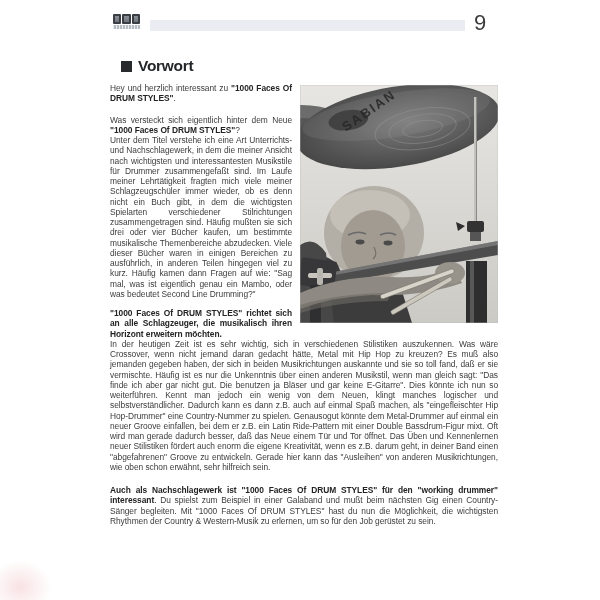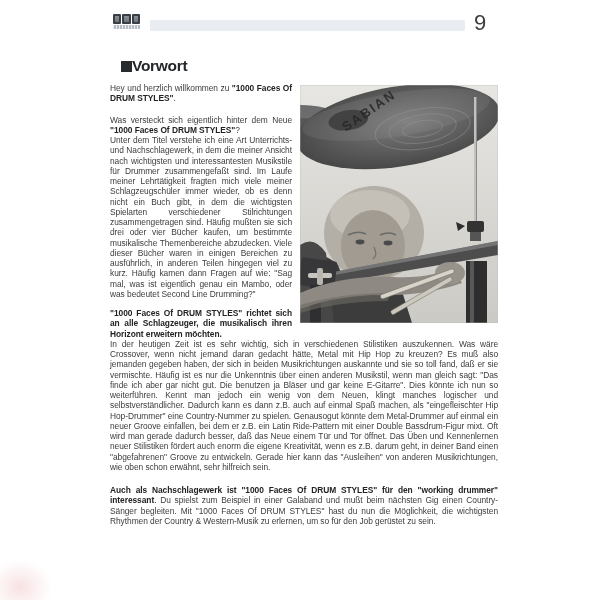--- a/index.html
+++ b/index.html
@@ -9,21 +9,21 @@
   .logo{position:absolute;left:113px;top:14px;width:27px;height:18px;}
   .logo-blocks{display:flex;gap:1px;height:10px;}
   .blk{flex:1;background:#3a3f45;border-radius:1px;position:relative;}
   .blk::after{content:"";position:absolute;left:2px;top:2px;right:2px;bottom:2px;
               background:linear-gradient(#cfd3d8,#9aa0a8);opacity:.55;}
   .logo-strip{height:4px;margin-top:1px;background:#b7bdc5;
               background-image:repeating-linear-gradient(90deg,#e8eaee 0 1px,transparent 1px 3px);}
   .hbar{position:absolute;left:150px;top:20px;width:315px;height:11px;background:#e9edf2;border-radius:1px;}
   .pagenum{position:absolute;left:474px;top:10px;font-size:22px;color:#3a3c3e;}
   
-  .heading{position:absolute;left:113px;top:57px;display:flex;align-items:center;padding-left:8px;}
+  .heading{position:absolute;left:113px;top:57px;display:flex;align-items:center;gap:6px;padding-left:8px;}
   .sq{width:11px;height:11px;background:#272b2e;}
   .htxt{font-weight:bold;font-size:15.5px;letter-spacing:-0.3px;color:#24272a;}
   
   .content{position:absolute;left:110px;top:83px;width:388px;color:#3c3c3c;
            font-size:8.4px;line-height:10.25px;text-align:justify;letter-spacing:-0.05px;}
   .photo{float:right;width:198px;height:238px;margin:2px 0 8px 8px;}
   .photo svg{display:block;width:198px;height:238px;}
   .para{margin:0;}
   .mt11{margin-top:11px;}
   .mt9{margin-top:9px;}
@@ -142,21 +142,21 @@
         </g>
         <g>
           <rect x="166" y="176" width="21" height="62" fill="#2e2e2e"></rect>
           <rect x="170" y="176" width="4" height="62" fill="#585858"></rect>
         </g>
 
         <rect width="198" height="238" fill="none" stroke="#bdbcb7" stroke-width="1" opacity="0.6"></rect>
       </svg>
     </div>
 
-    <p class="para"><span>Hey und herzlich willkommen zu </span><span class="b">"1000 Faces Of DRUM STYLES"</span><span>.</span></p>
+    <p class="para"><span>Hey und herzlich interessant zu </span><span class="b">"1000 Faces Of DRUM STYLES"</span><span>.</span></p>
     <p class="para mt11"><span>Was versteckt sich eigentlich hinter dem Neue </span><span class="b">"1000 Faces Of DRUM STYLES"</span><span>?</span></p>
     <p class="para"><span>Unter dem Titel verstehe ich eine Art Unterrichts- und Nachschlagewerk, in dem die meiner Ansicht nach wichtigsten und interessantesten Musikstile für Drummer zusammengefaßt sind. Im Laufe meiner Lehrtätigkeit fragten mich viele meiner Schlagzeugschüler immer wieder, ob es denn nicht ein Buch gibt, in dem die wichtigsten Spielarten verschiedener Stilrichtungen zusammengetragen sind. Häufig mußten sie sich drei oder vier Bücher kaufen, um bestimmte musikalische Themenbereiche abzudecken. Viele dieser Bücher waren in einigen Bereichen zu ausführlich, in anderen Teilen hingegen viel zu kurz. Häufig kamen dann Fragen auf wie: "Sag mal, was ist eigentlich genau ein Mambo, oder was bedeutet Second Line Drumming?"</span></p>
     <p class="para mt9"><span class="b">"1000 Faces Of DRUM STYLES" richtet sich an alle Schlagzeuger, die musikalisch ihren Horizont erweitern möchten.</span></p>
     <p class="para"><span>In der heutigen Zeit ist es sehr wichtig, sich in verschiedenen Stilistiken auszukennen. Was wäre Crossover, wenn nicht jemand daran gedacht hätte, Metal mit Hip Hop zu kreuzen? Es muß also jemanden gegeben haben, der sich in beiden Musikrichtungen auskannte und sie so toll fand, daß er sie vermischte. Häufig ist es nur die Unkenntnis über einen anderen Musikstil, wenn man gleich sagt: "Das finde ich aber gar nicht gut. Die benutzen ja Bläser und gar keine E-Gitarre". Dies könnte ich nun so weiterführen. Kennt man jedoch ein wenig von dem Neuen, klingt manches logischer und selbstverständlicher. Dadurch kann es dann z.B. auch auf einmal Spaß machen, als "eingefleischter Hip Hop-Drummer" eine Country-Nummer zu spielen. Genausogut könnte dem Metal-Drummer auf einmal ein neuer Groove einfallen, bei dem er z.B. ein Latin Ride-Pattern mit einer Double Bassdrum-Figur mixt. Oft wird man gerade dadurch besser, daß das Neue einem Tür und Tor öffnet. Das Üben und Kennenlernen neuer Stilistiken fördert auch enorm die eigene Kreativität, wenn es z.B. darum geht, in deiner Band einen "abgefahrenen" Groove zu entwickeln. Gerade hier kann das "Ausleihen" von anderen Musikrichtungen, wie oben schon erwähnt, sehr hilfreich sein.</span></p>
     <p class="para mt13"><span class="b">Auch als Nachschlagewerk ist "1000 Faces Of DRUM STYLES" für den "working drummer" interessant</span><span>. Du spielst zum Beispiel in einer Galaband und mußt beim nächsten Gig einen Country-Sänger begleiten. Mit "1000 Faces Of DRUM STYLES" hast du nun die Möglichkeit, die wichtigsten Rhythmen der Country &amp; Western-Musik zu erlernen, um so für den Job gerüstet zu sein.</span></p>
   </div>
 
   <div class="smudge"></div>
 </div>
 

